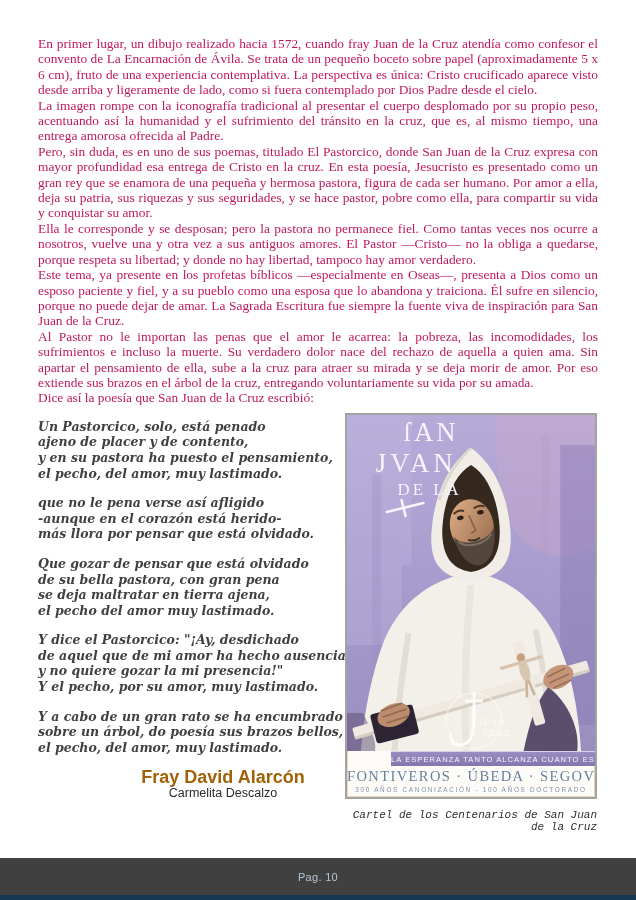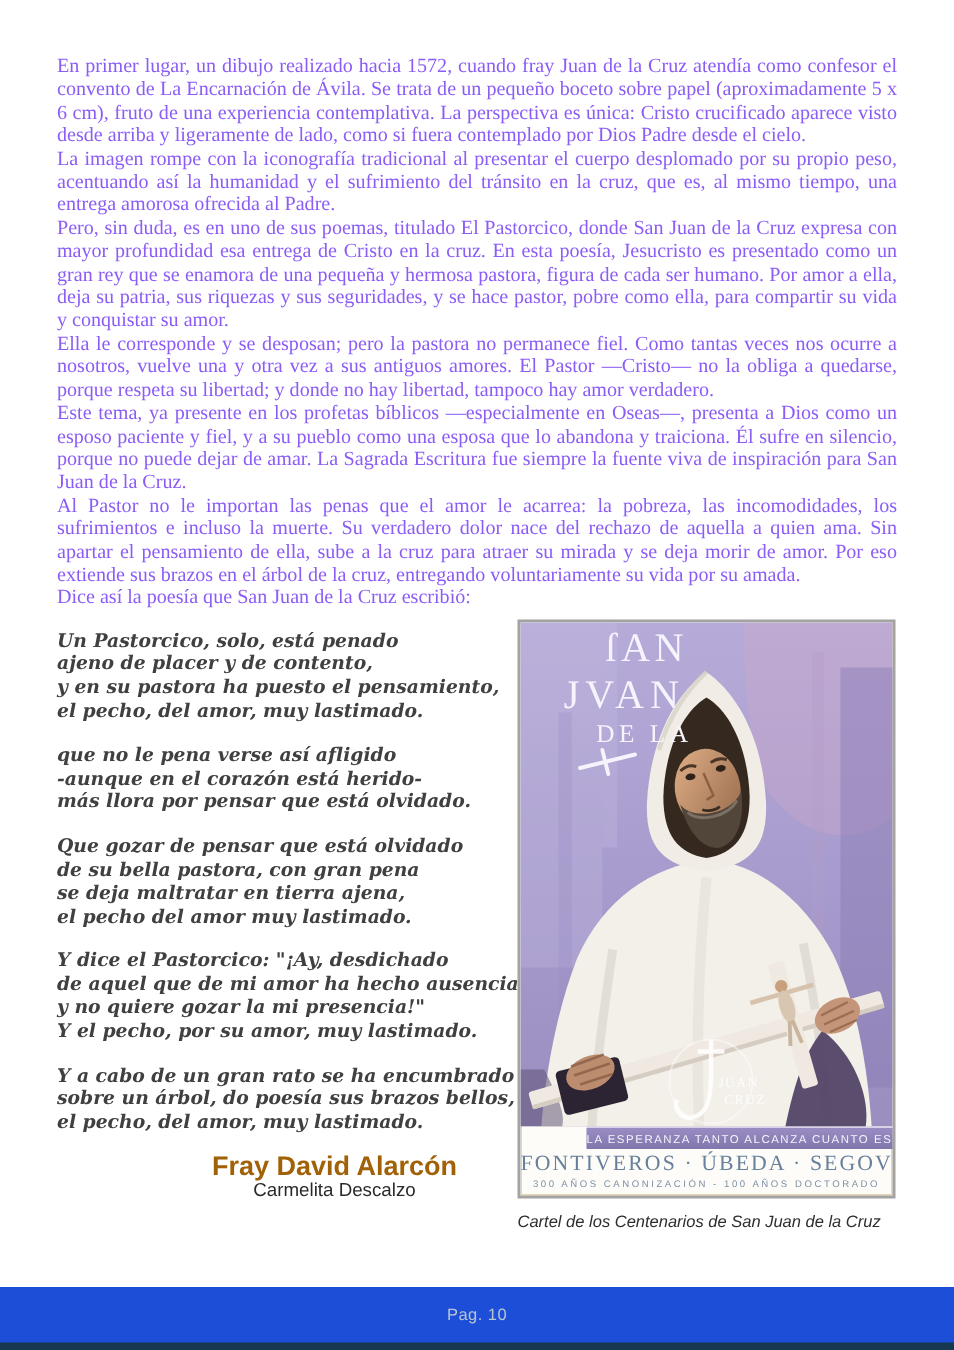--- a/index.html
+++ b/index.html
@@ -4,21 +4,21 @@
 <style>
   html,body{margin:0;padding:0;background:#ffffff;}
   .page{
     position:relative;width:636px;height:900px;background:#ffffff;
     overflow:hidden;font-family:"Liberation Serif",serif;
   }
   .content{padding:36px 38px 0 38px;}
   
   .article{
     font-family:"Liberation Serif",serif;font-size:13.4px;line-height:15.4px;
-    color:#8b5cf6;text-align:justify;
+    color:#be185d;text-align:justify;
   }
   .article p{margin:0;}
   
   .columns{display:flex;margin-top:7px;align-items:flex-start;}
   .poem-col{width:307px;padding-top:6px;box-sizing:border-box;}
   .poster-col{width:253px;}
   .poem{
     font-family:"DejaVu Serif","Liberation Serif",serif;
     font-style:italic;font-weight:bold;
     font-size:12.5px;line-height:15.6px;color:#404040;
@@ -47,26 +47,26 @@
   }
   .poster-places{
     font-family:"Liberation Serif",serif;color:#68809c;font-size:14.5px;
     letter-spacing:1.4px;text-align:center;padding-top:2px;white-space:nowrap;overflow:hidden;
   }
   .poster-years{
     font-family:"Liberation Sans",sans-serif;font-size:6.4px;color:#7e90a8;
     letter-spacing:1.7px;text-align:center;padding:1px 0 4px 0;white-space:nowrap;overflow:hidden;
   }
   .poster-caption{
-    font-family:Liberation Sans, sans-serif;font-style:italic;font-size:11px;
-    color:#2e2e2e;text-align:left;margin-top:10px;width:252px;
+    font-family:Liberation Mono, monospace;font-style:italic;font-size:11px;
+    color:#2e2e2e;text-align:right;margin-top:10px;width:252px;
   }
   
   .footer{
-    position:absolute;left:0;right:0;bottom:0;height:42px;background:#1d4ed8;
+    position:absolute;left:0;right:0;bottom:0;height:42px;background:#404040;
     border-bottom:5px solid #173850;box-sizing:border-box;
     display:flex;align-items:center;justify-content:center;
   }
   .footer span{
     font-family:"Liberation Sans",sans-serif;font-size:11px;color:#b7c6d2;letter-spacing:.3px;
   }
 </style>
 </head>
 <body>
 

